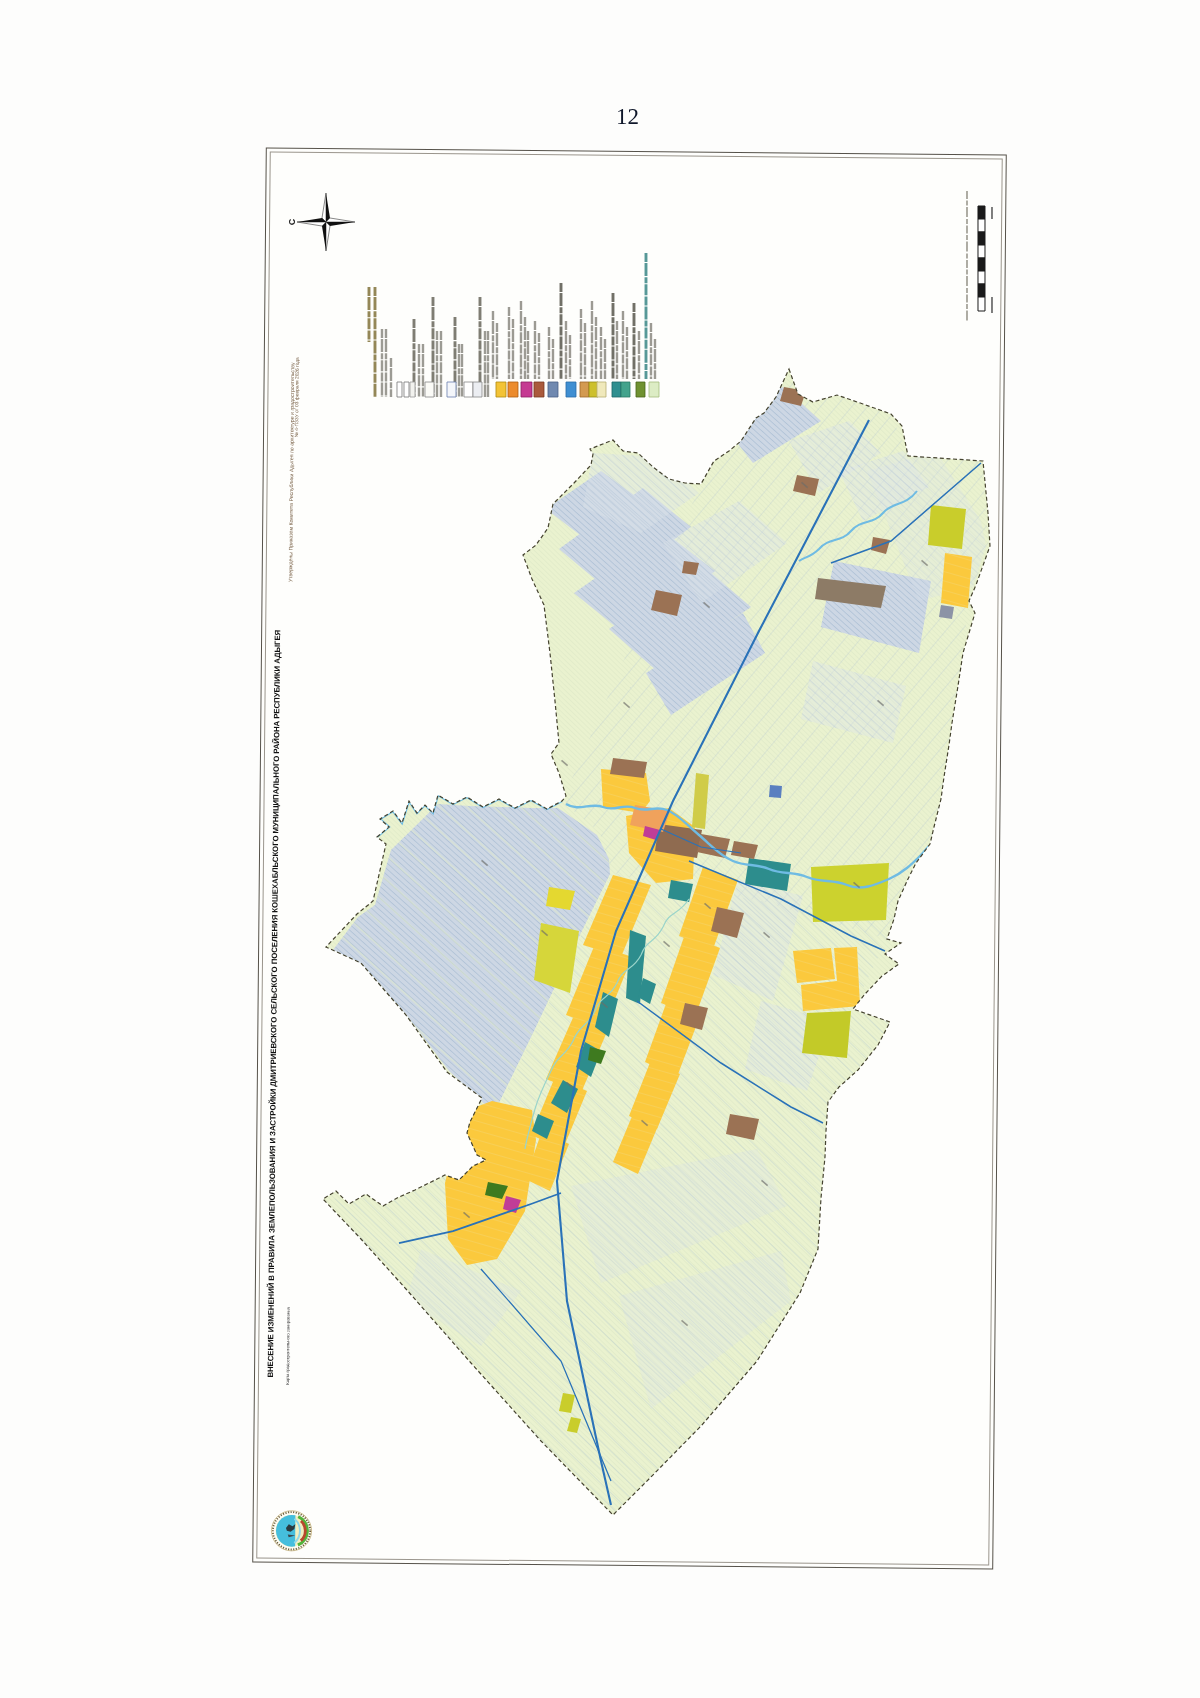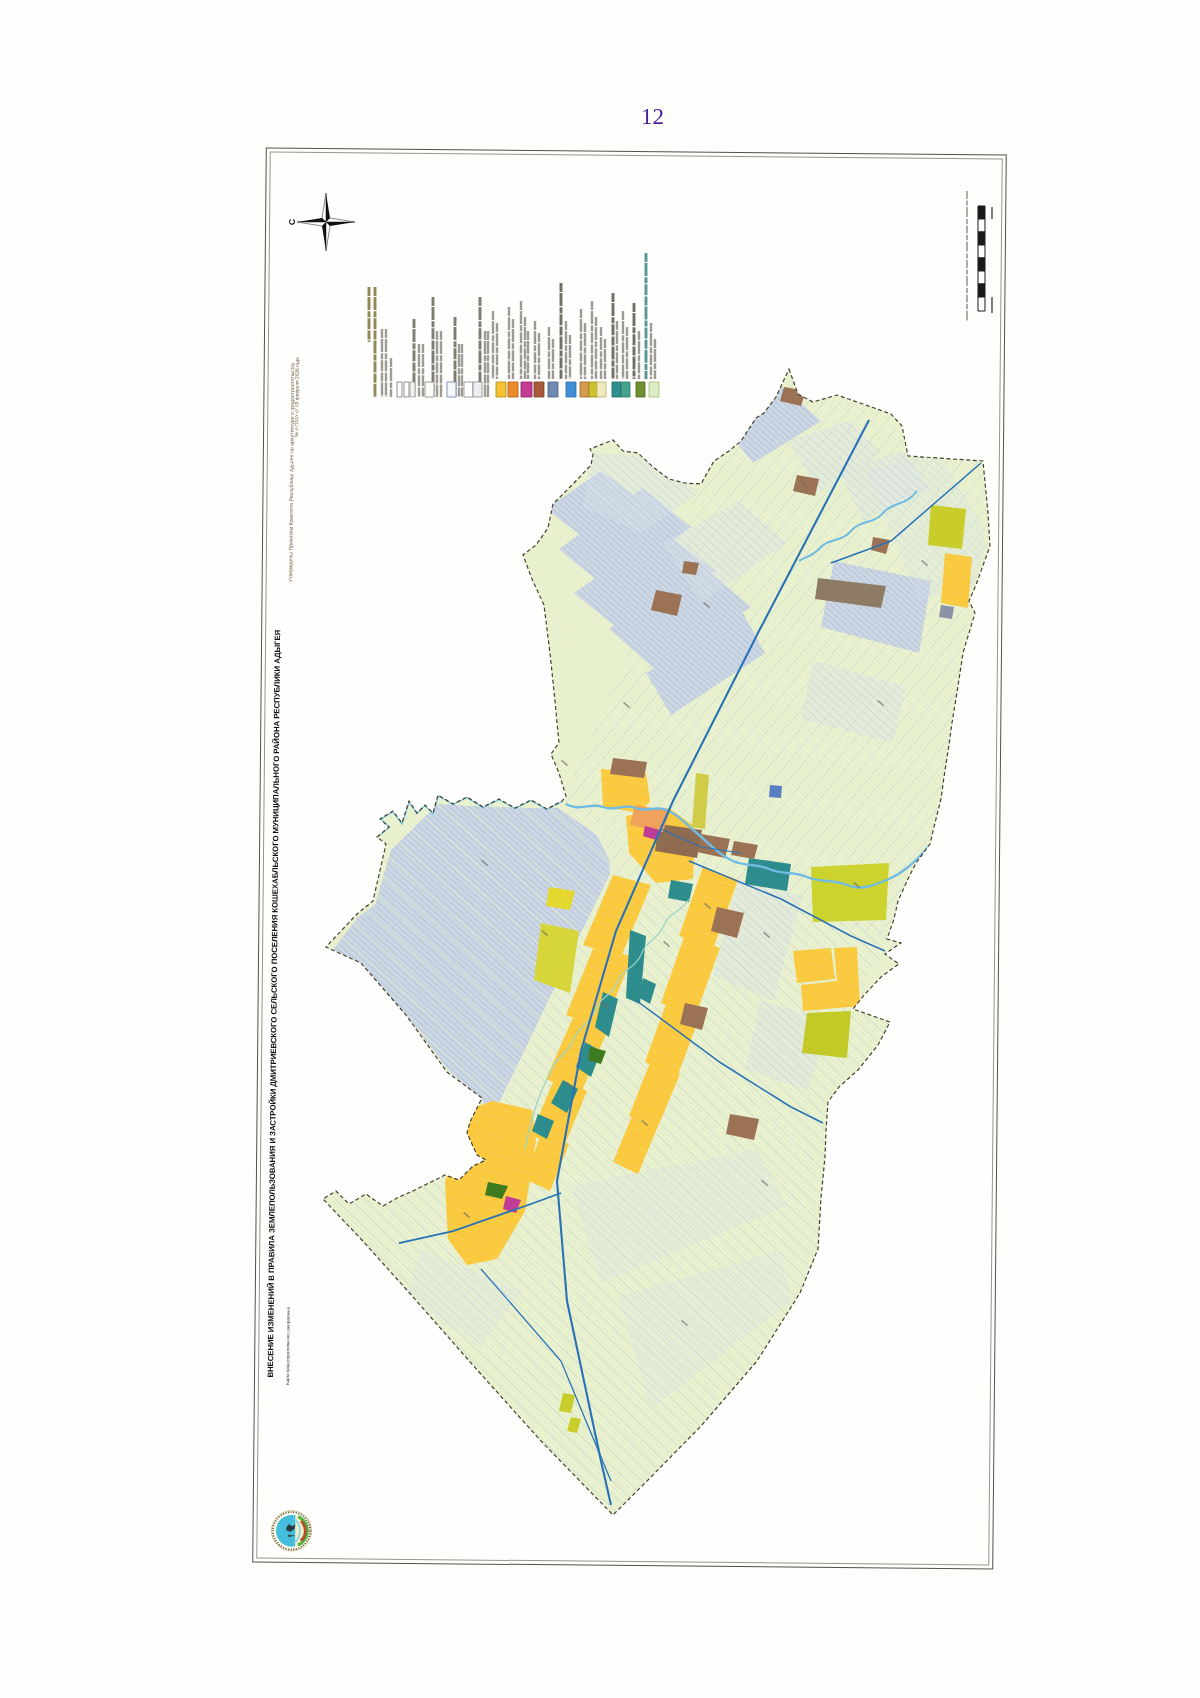--- a/index.html
+++ b/index.html
@@ -1,16 +1,16 @@
 <!DOCTYPE html>
 <html><head><meta charset="utf-8"><style>
 html,body{margin:0;padding:0;background:#fdfdfc;width:1200px;height:1698px;overflow:hidden}
 *{box-sizing:border-box}
 .pg{position:relative;width:1200px;height:1698px;font-family:"Liberation Sans",sans-serif}
-.num{position:absolute;left:616px;top:104px;width:48px;text-align:right;font-family:"Liberation Serif",serif;font-size:23px;color:#4c1d95}
+.num{position:absolute;left:616px;top:104px;width:48px;text-align:left;font-family:"Liberation Serif",serif;font-size:23px;color:#0f172a}
 .frame{position:absolute;left:259px;top:151px;width:741px;height:1415px;transform:rotate(0.55deg);border:1.6px solid #56524a;background:#fefefc}
 .inner{position:absolute;left:3px;top:3px;right:3px;bottom:3px;border:1px solid #9a958c}
 .vtxt{position:absolute;transform:rotate(-90deg);transform-origin:center;white-space:nowrap;color:#111}
 </style></head><body>
 <div class="pg">
 <div class="num">12</div>
 <div class="frame">
 <div class="inner"></div>
 <svg width="741" height="1415" viewBox="0 0 741 1415" style="position:absolute;left:0;top:0">
 <defs>

